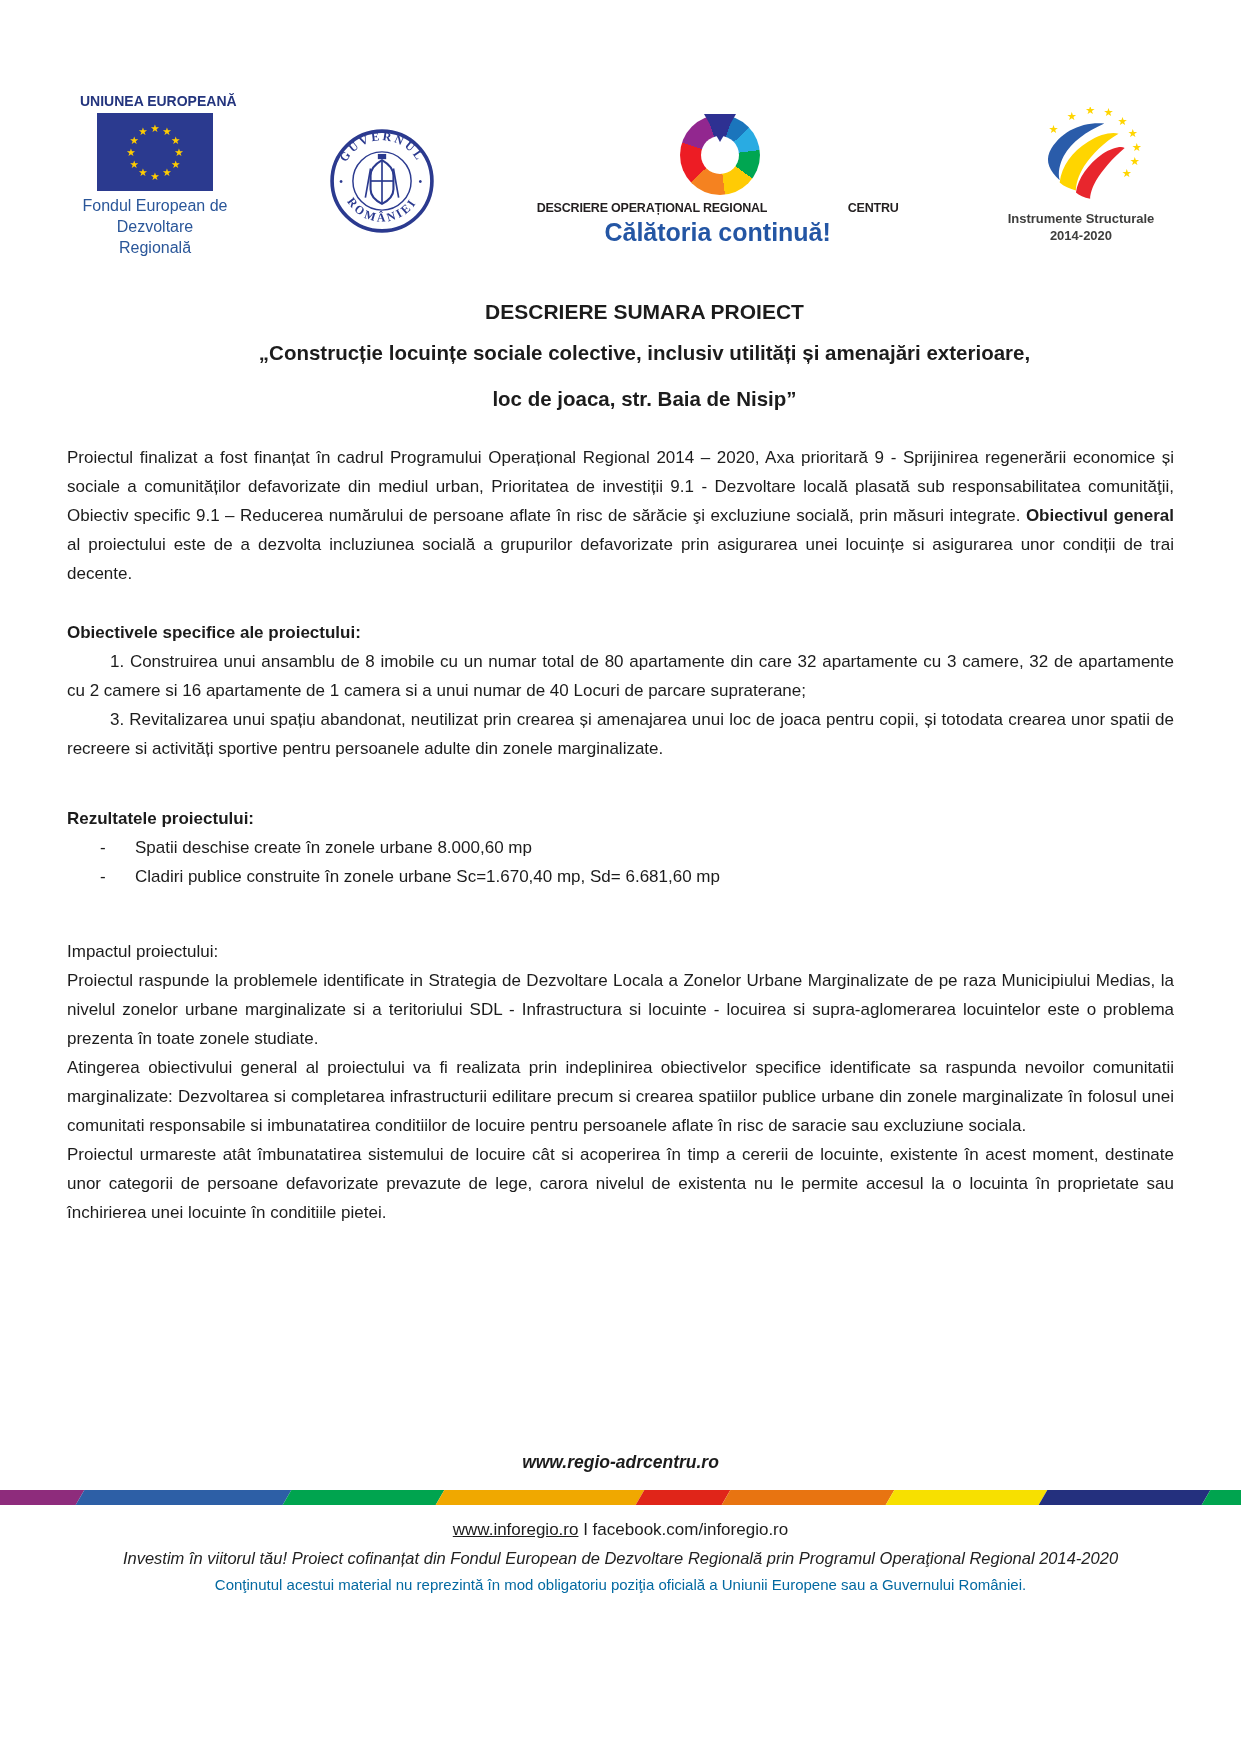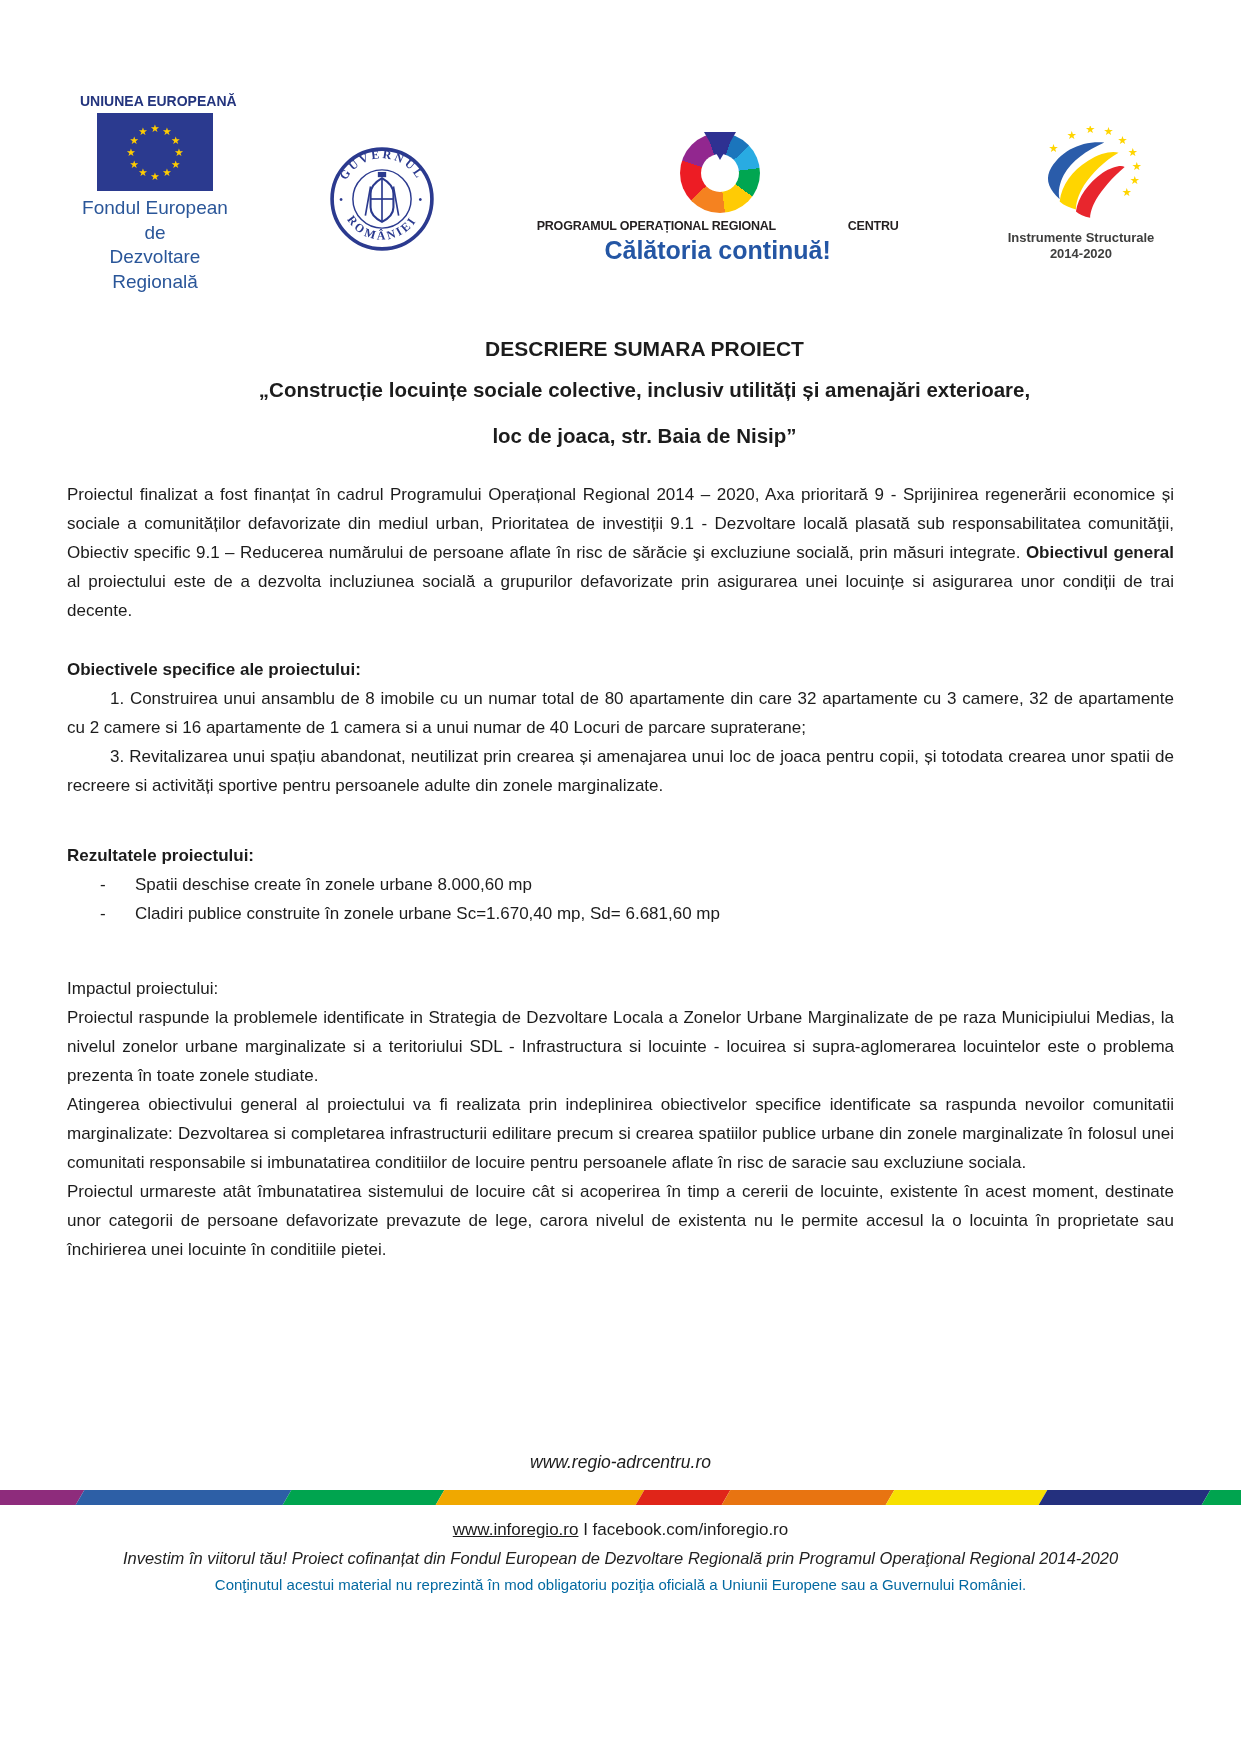--- a/index.html
+++ b/index.html
@@ -15,21 +15,21 @@
   }
 
   
   .logos {
     display:flex; justify-content:space-between; align-items:center;
     padding:93px 80px 0 80px;
   }
   .eu-block { width:150px; text-align:center; }
   .eu-caption-top { font-size:14px; font-weight:bold; color:#24357e; margin-bottom:4px; white-space:nowrap; }
   .eu-flag { display:block; margin:0 auto; }
-  .eu-caption-bottom { font-size:19px; color:#2a5699; line-height:1.3; margin-top:5px; }
+  .eu-caption-bottom { font-size:16px; color:#2a5699; line-height:1.3; margin-top:5px; }
   [data-name="eu-flag-stars"] text { fill:#ffcc00; font-size:10.5px; }
 
   .gov-block { width:104px; margin-top:14px; }
 
   .regio-block { width:366px; margin-top:10px; }
   .regio-row { display:flex; align-items:flex-start; justify-content:center; }
   .regio-word {
     font-size:101px; font-weight:bold; color:#2e3192;
     letter-spacing:-4px; line-height:0.76; height:78px; overflow:visible;
   }
@@ -63,21 +63,21 @@
   .results-heading { font-weight:bold; margin-top:41px; }
   .bullet-row { display:flex; }
   .bullet-marker { width:35px; padding-left:33px; flex:0 0 68px; }
   .bullet-text { flex:1; }
 
   .impact-heading { margin-top:46px; }
   .impact-p { text-align:justify; }
 
   
   .footer { position:absolute; left:0; right:0; top:1452px; }
-  .site-line { text-align:center; font-size:17.5px; font-weight:normal; font-style:italic; }
+  .site-line { text-align:center; font-size:17.5px; font-weight:bold; font-style:italic; }
   .stripe { margin-top:17px; height:15px; overflow:hidden; position:relative; }
   .stripe-inner { display:flex; height:100%; margin:0 -14px; }
   .stripe-seg { height:100%; transform:skewX(-30deg); }
   .links-line { text-align:center; font-size:17px; margin-top:15px; }
   .links-line .uline { text-decoration:underline; }
   .investim-line { text-align:center; font-size:16.5px; font-style:italic; margin-top:9px; color:#222; }
   .disclaimer-line { text-align:center; font-size:15px; margin-top:8px; color:#0369a1; }
 </style>
 </head>
 <body>
@@ -137,21 +137,21 @@
       </svg>
     </div>
 
     <div class="regio-block" data-name="regio-logo">
       <div class="regio-row" data-name="regio-wordmark-row">
         <div class="regio-o" data-name="regio-color-wheel-icon">
           <div class="regio-notch" data-name="regio-wheel-notch"></div>
         </div>
       </div>
       <div class="regio-subrow" data-name="regio-subrow">
-        <span data-name="regio-program-label">PROGRAMUL OPERAȚIONAL REGIONAL</span>
+        <span data-name="regio-program-label">DESCRIERE OPERAȚIONAL REGIONAL</span>
         <span data-name="regio-region-label">CENTRU</span>
       </div>
       <div class="regio-tagline" data-name="regio-tagline">Călătoria continuă!</div>
     </div>
 
     <div class="is-block" data-name="instrumente-structurale-logo">
       <svg width="132" height="98" viewBox="0 0 130 96" data-name="instrumente-swoosh-icon">
         <path d="M34,44 C44,24 66,14 88,16 C70,24 56,34 48,48 C44,56 42,64 44,72 C34,62 30,54 34,44 Z" fill="#2a5caa"></path>
         <path d="M44,74 C46,58 56,44 72,34 C84,26 96,24 102,26 C88,34 76,46 68,58 C62,68 60,76 60,82 C54,80 48,78 44,74 Z" fill="#ffd500"></path>
         <path d="M60,84 C62,70 72,56 86,46 C96,40 104,38 108,40 C96,50 86,62 80,72 C76,79 74,86 74,90 C68,89 63,87 60,84 Z" fill="#e8262d"></path>

